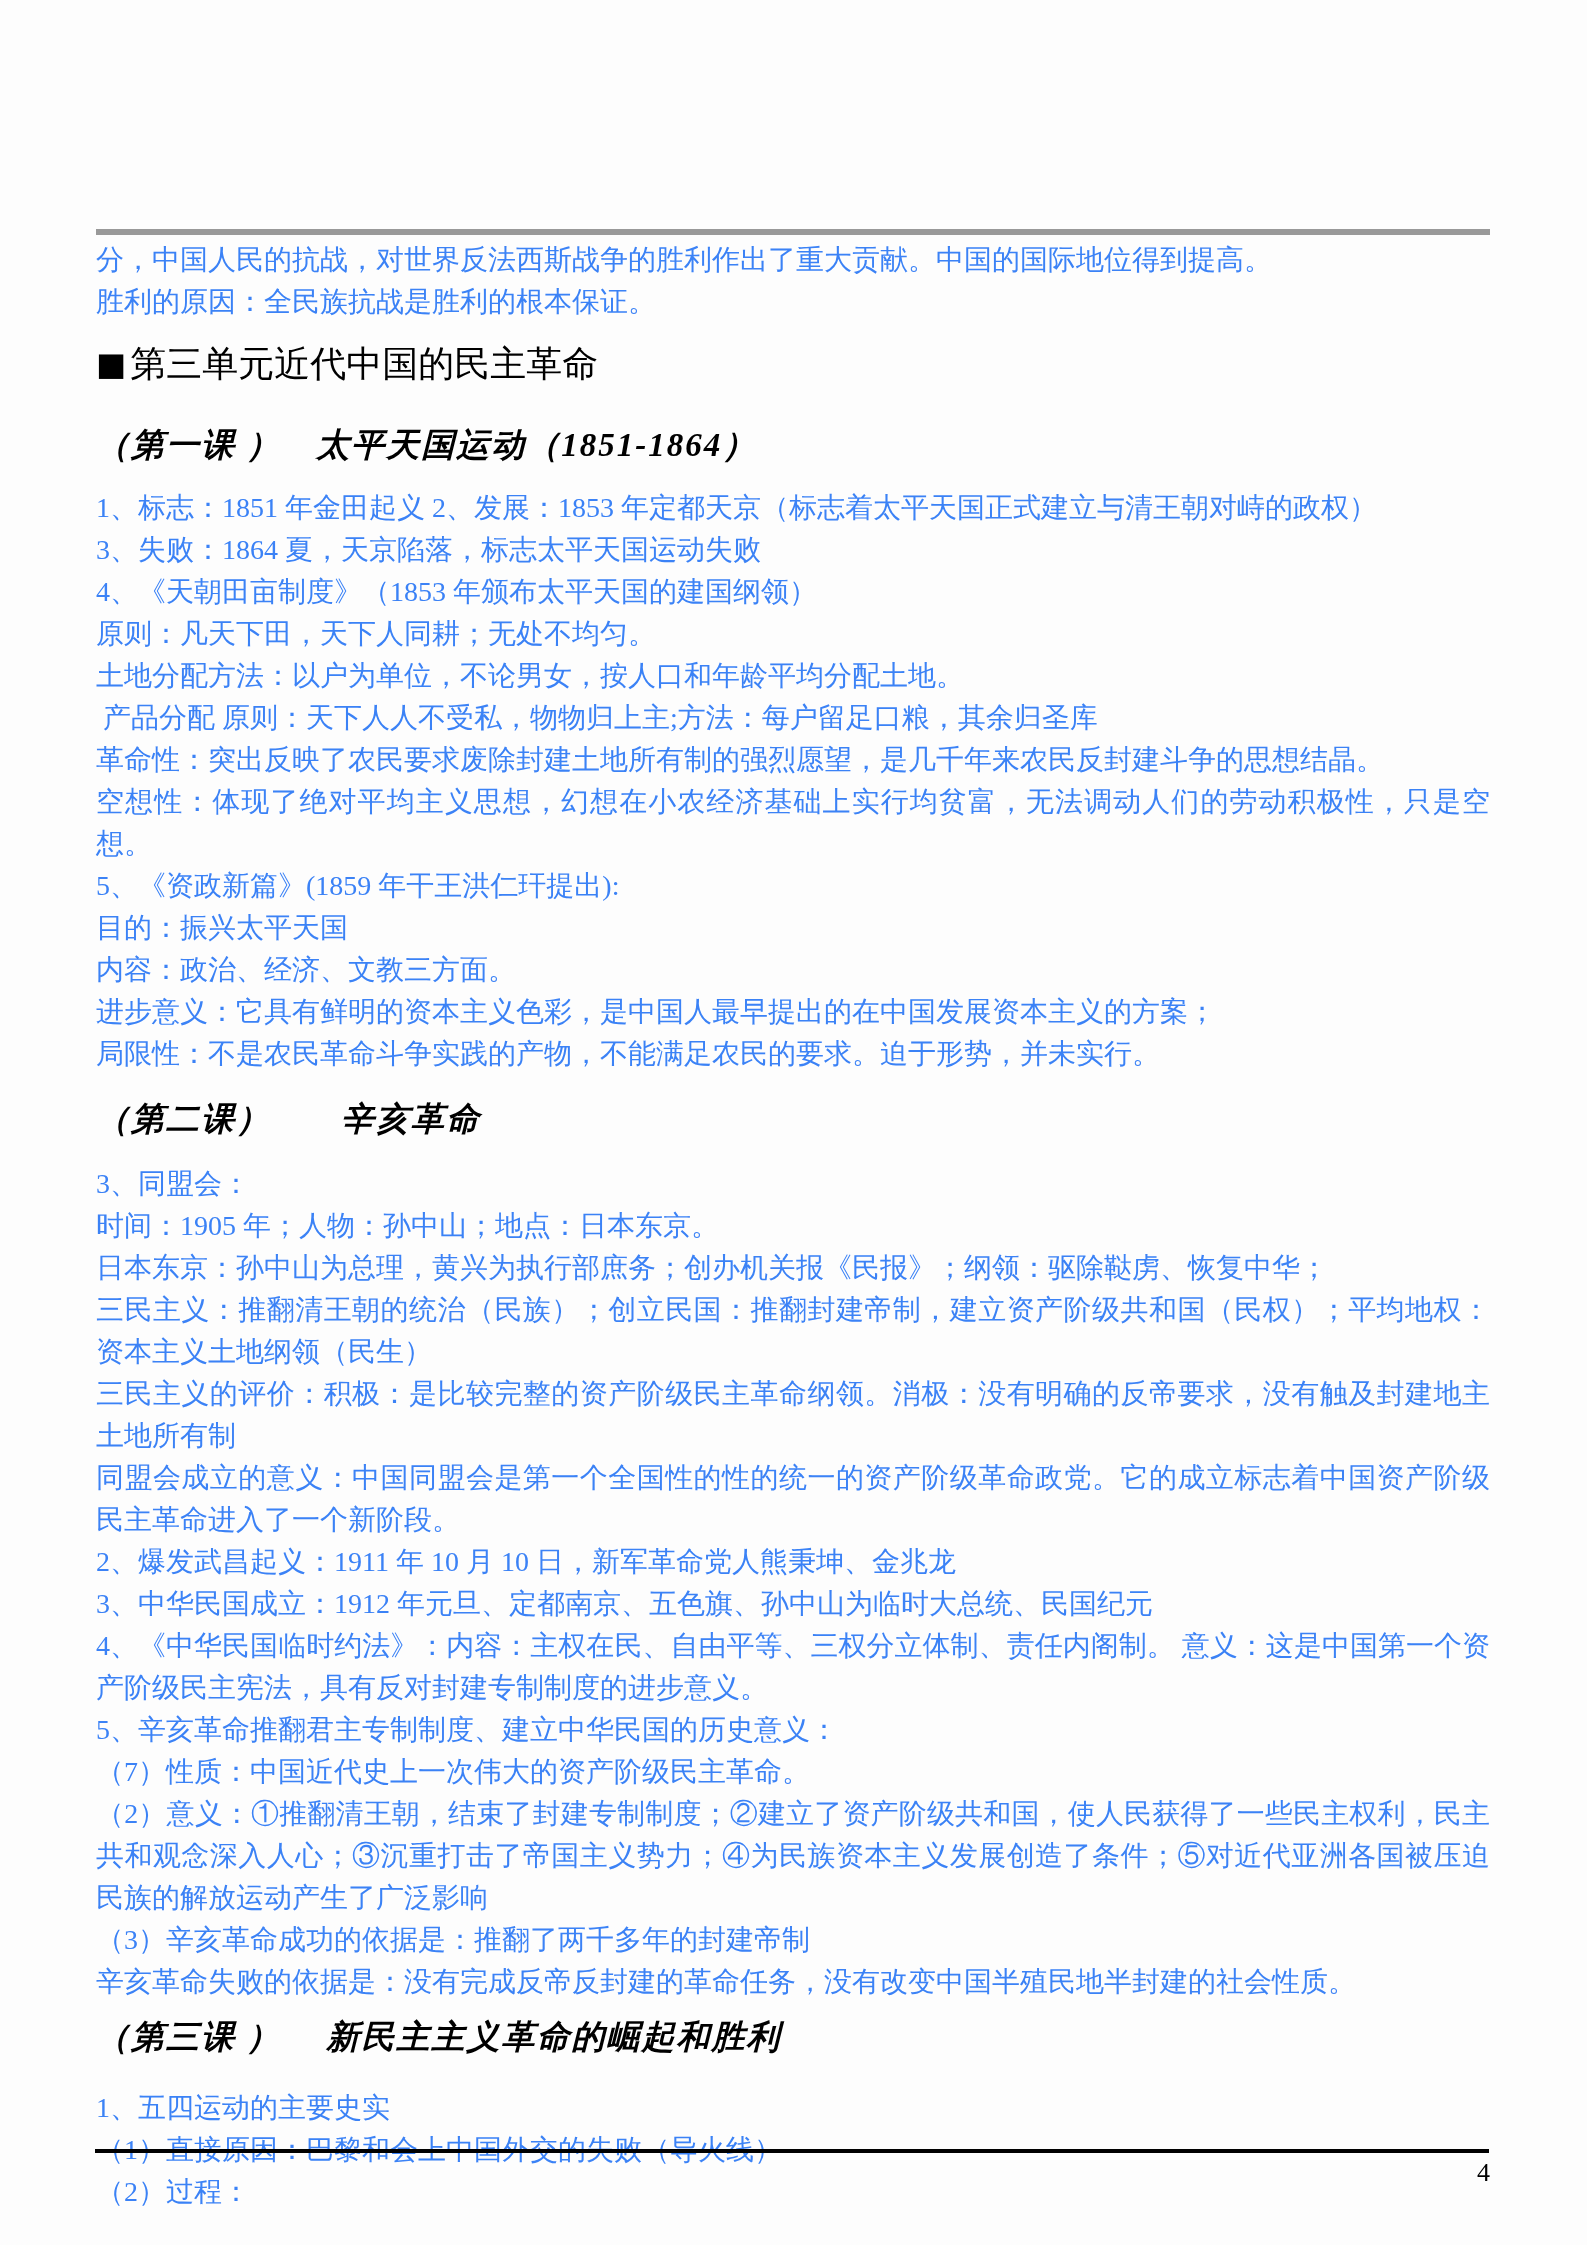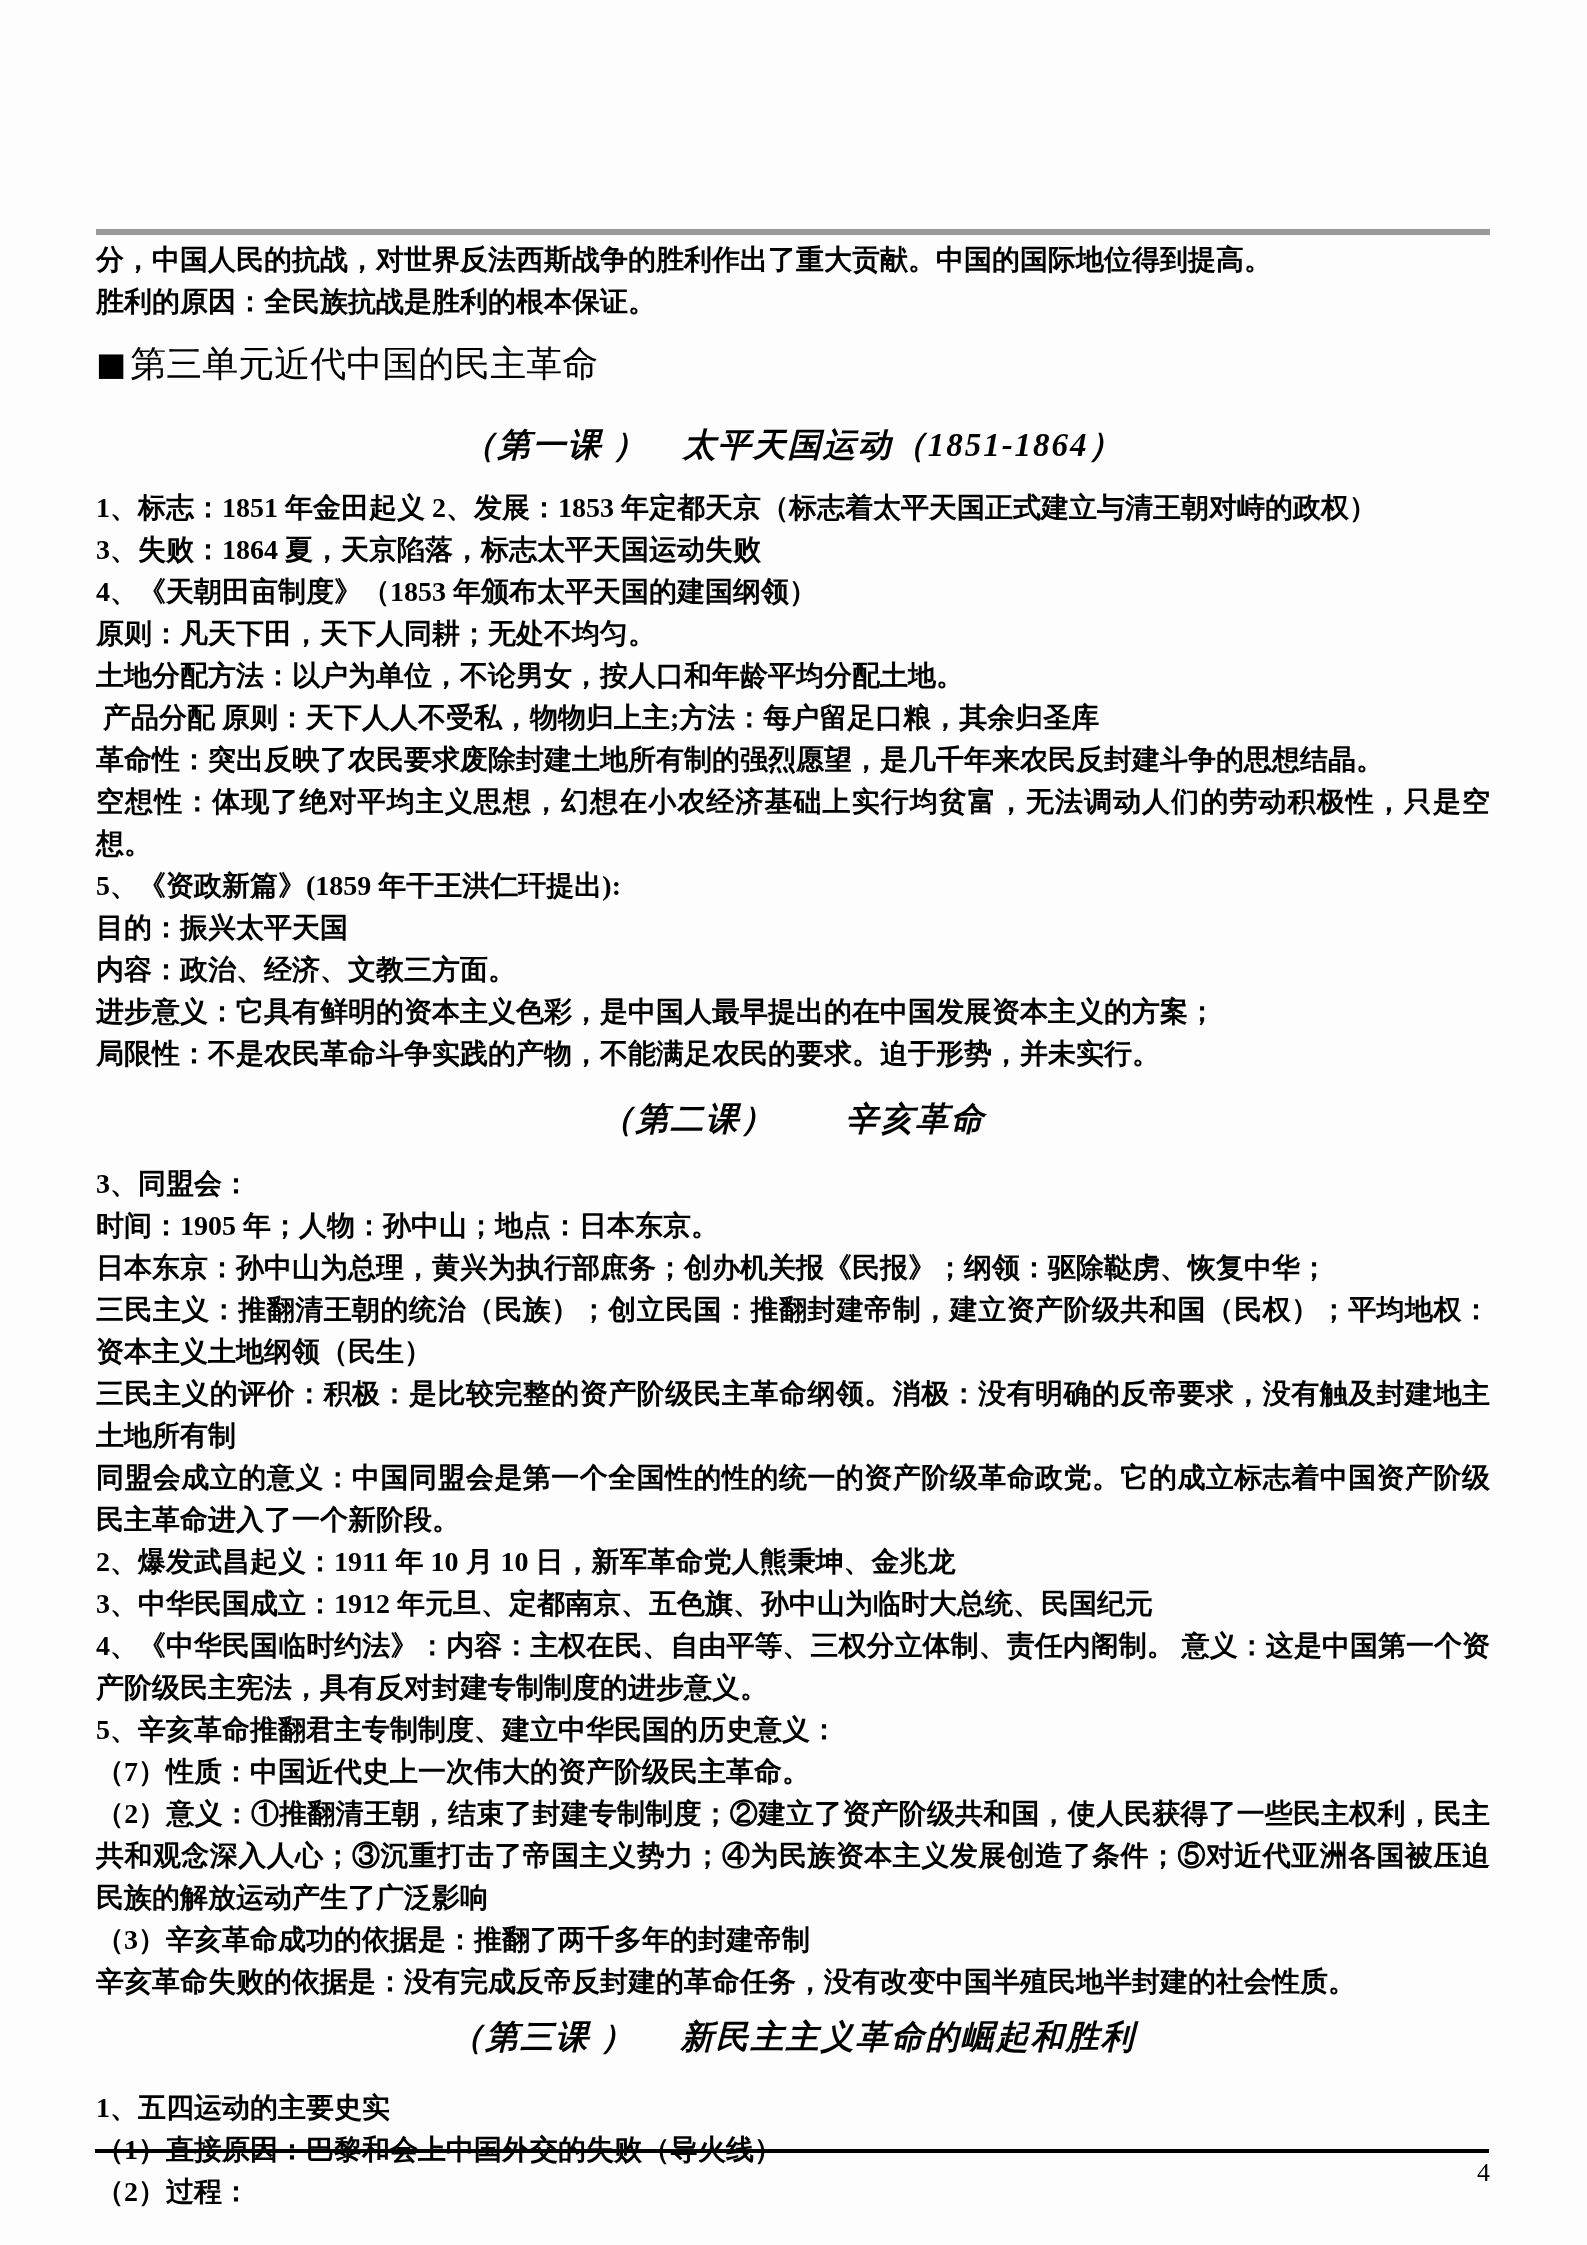--- a/index.html
+++ b/index.html
@@ -24,42 +24,41 @@
     height: 6px;
     width: 100%;
     background: #999999;
   }
   .body-line {
     font-size: 28px;
     line-height: 42px;
     text-align: justify;
     text-justify: inter-character;
     white-space: pre-wrap;
-    color: #000000;
-    font-weight: bold;
+    color: #3b82f6;
   }
   .intro { margin-top: 4px; }
   .unit-heading {
     margin-top: 14px;
     font-size: 36px;
     line-height: 54px;
     display: flex;
     align-items: center;
     white-space: pre;
   }
   .unit-marker {
     font-size: 32px;
     margin-right: 4px;
     font-family: "DejaVu Sans", sans-serif;
   }
   .unit-title { }
   .course-heading {
     font-size: 33px;
     line-height: 48px;
-    text-align: center;
+    text-align: left;
     font-style: italic;
     white-space: pre;
     letter-spacing: 2px;
   }
   .course-1 { margin-top: 30px; margin-bottom: 18px; }
   .course-2 { margin-top: 20px; margin-bottom: 20px; }
   .course-3 { margin-top: 10px; margin-bottom: 26px; }
   .footer-rule {
     position: absolute;
     left: 95px;

